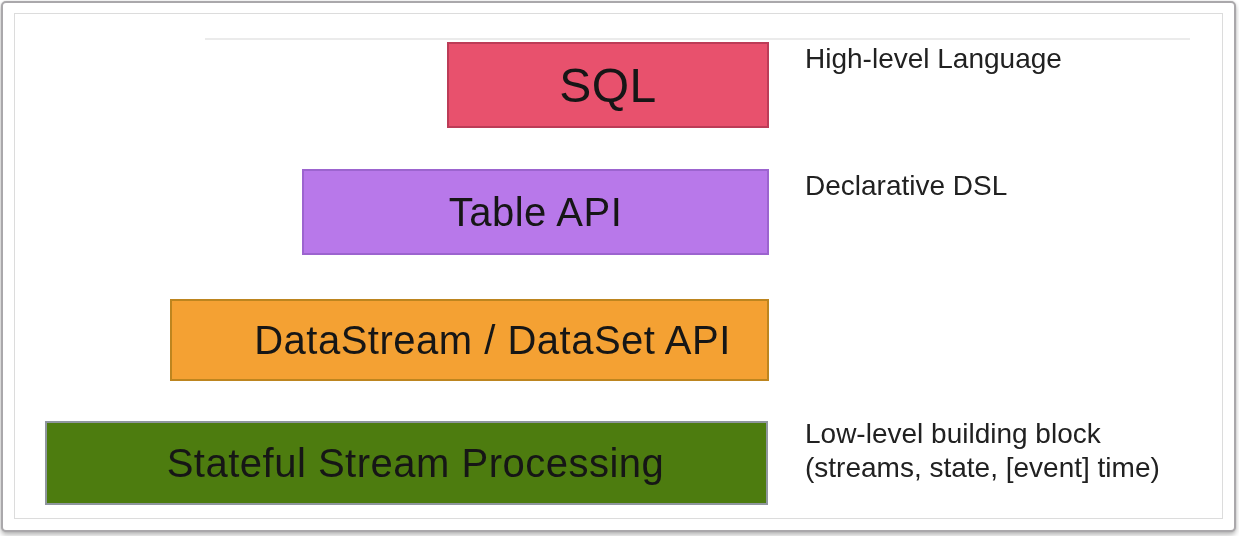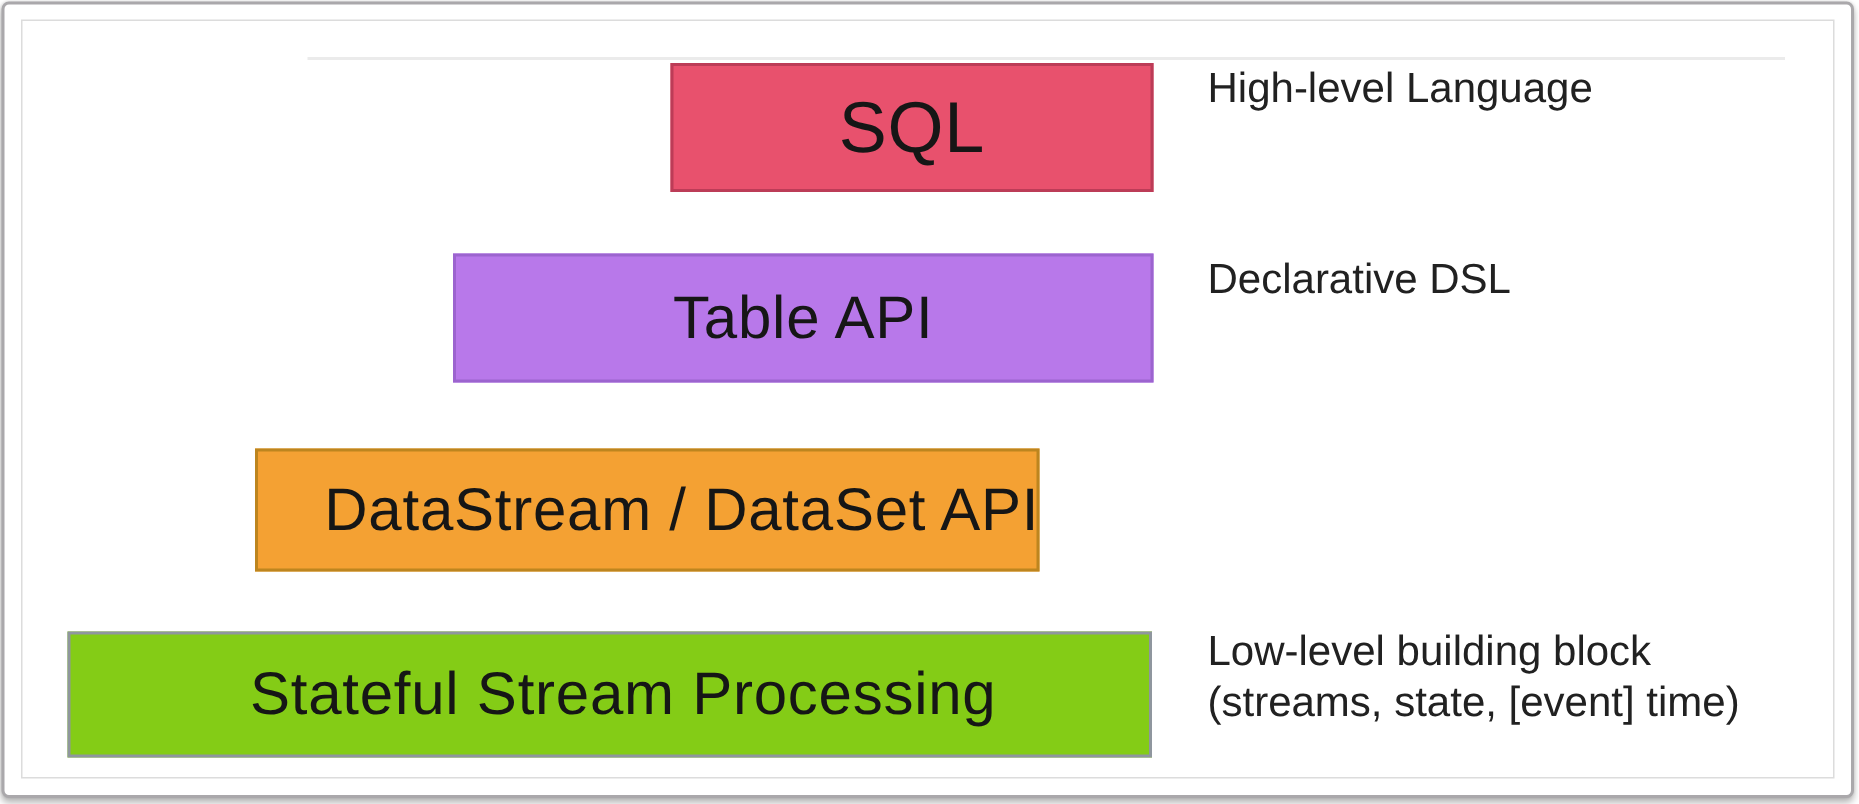--- a/index.html
+++ b/index.html
@@ -68,21 +68,21 @@
     flex-direction: column;
     justify-content: flex-start;
     color: #212121;
     font-size: 28px;
     line-height: 1.22;
     white-space: nowrap;
   }
   
   .layer-sql        { left: 432px; top: 28px;  width: 322px; height: 86px; }
   .layer-table      { left: 287px; top: 155px; width: 467px; height: 86px; }
-  .layer-datastream { left: 155px; top: 285px; width: 523px; height: 82px; padding-left: 46px; }
+  .layer-datastream { left: 155px; top: 285px; width: 599px; height: 82px; padding-left: 46px; }
   .layer-stateful   { left: 30px;  top: 407px; width: 723px; height: 84px; }
   .anno-sql        { top: 28px;  height: 86px; }
   .anno-table      { top: 155px; height: 86px; }
   .anno-datastream { top: 285px; height: 82px; }
   .anno-stateful   { top: 403px; height: 92px; }
 </style>
 </head>
 <body>
 
 <div class="canvas">
@@ -102,21 +102,21 @@
         <span class="layer-label">Table API</span>
       </div>
       <div class="annotation anno-table">
         <span>Declarative DSL</span>
       </div>
 
       <div class="layer layer-datastream" style="background-color: rgb(244, 161, 51); border-color: rgb(189, 133, 31);">
         <span class="layer-label">DataStream / DataSet API</span>
       </div>
 
-      <div class="layer layer-stateful" style="background-color: #84cc16; border-color: rgb(143, 150, 158); padding-left: 18px;">
+      <div class="layer layer-stateful" style="background-color: #4d7c0f; border-color: rgb(143, 150, 158); padding-left: 18px;">
         <span class="layer-label">Stateful Stream Processing</span>
       </div>
       <div class="annotation anno-stateful">
         <span>Low-level building block</span>
         <span>(streams, state, [event] time)</span>
       </div>
 
     </div>
   </div>
 </div>

